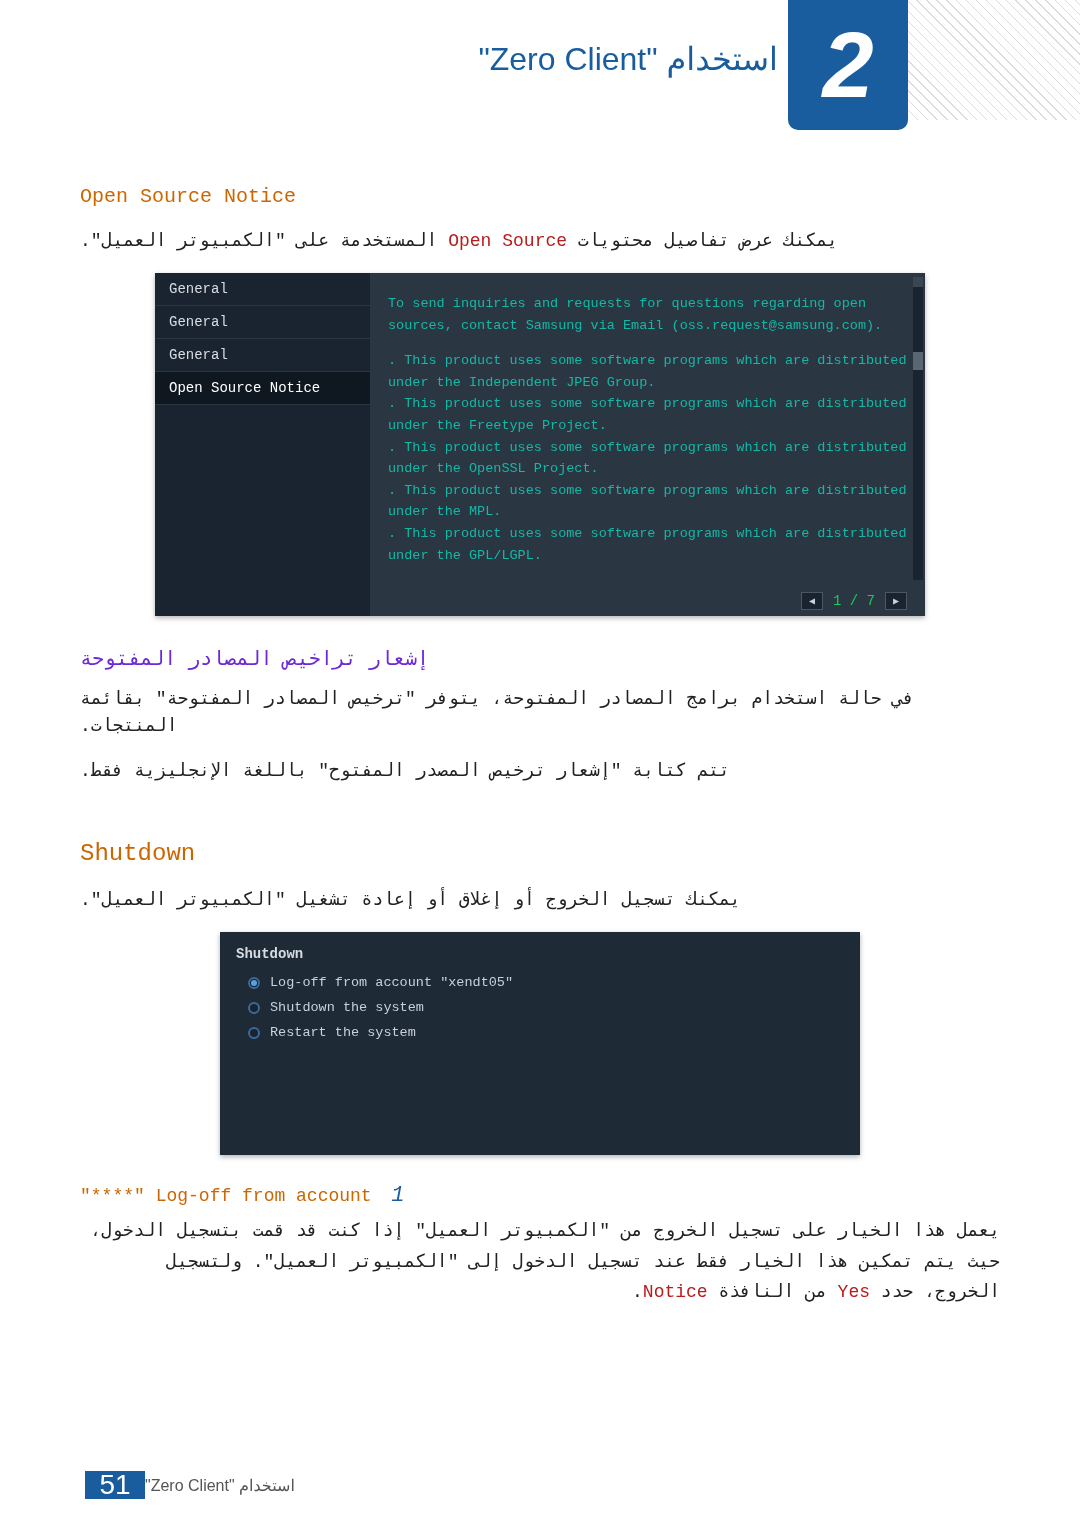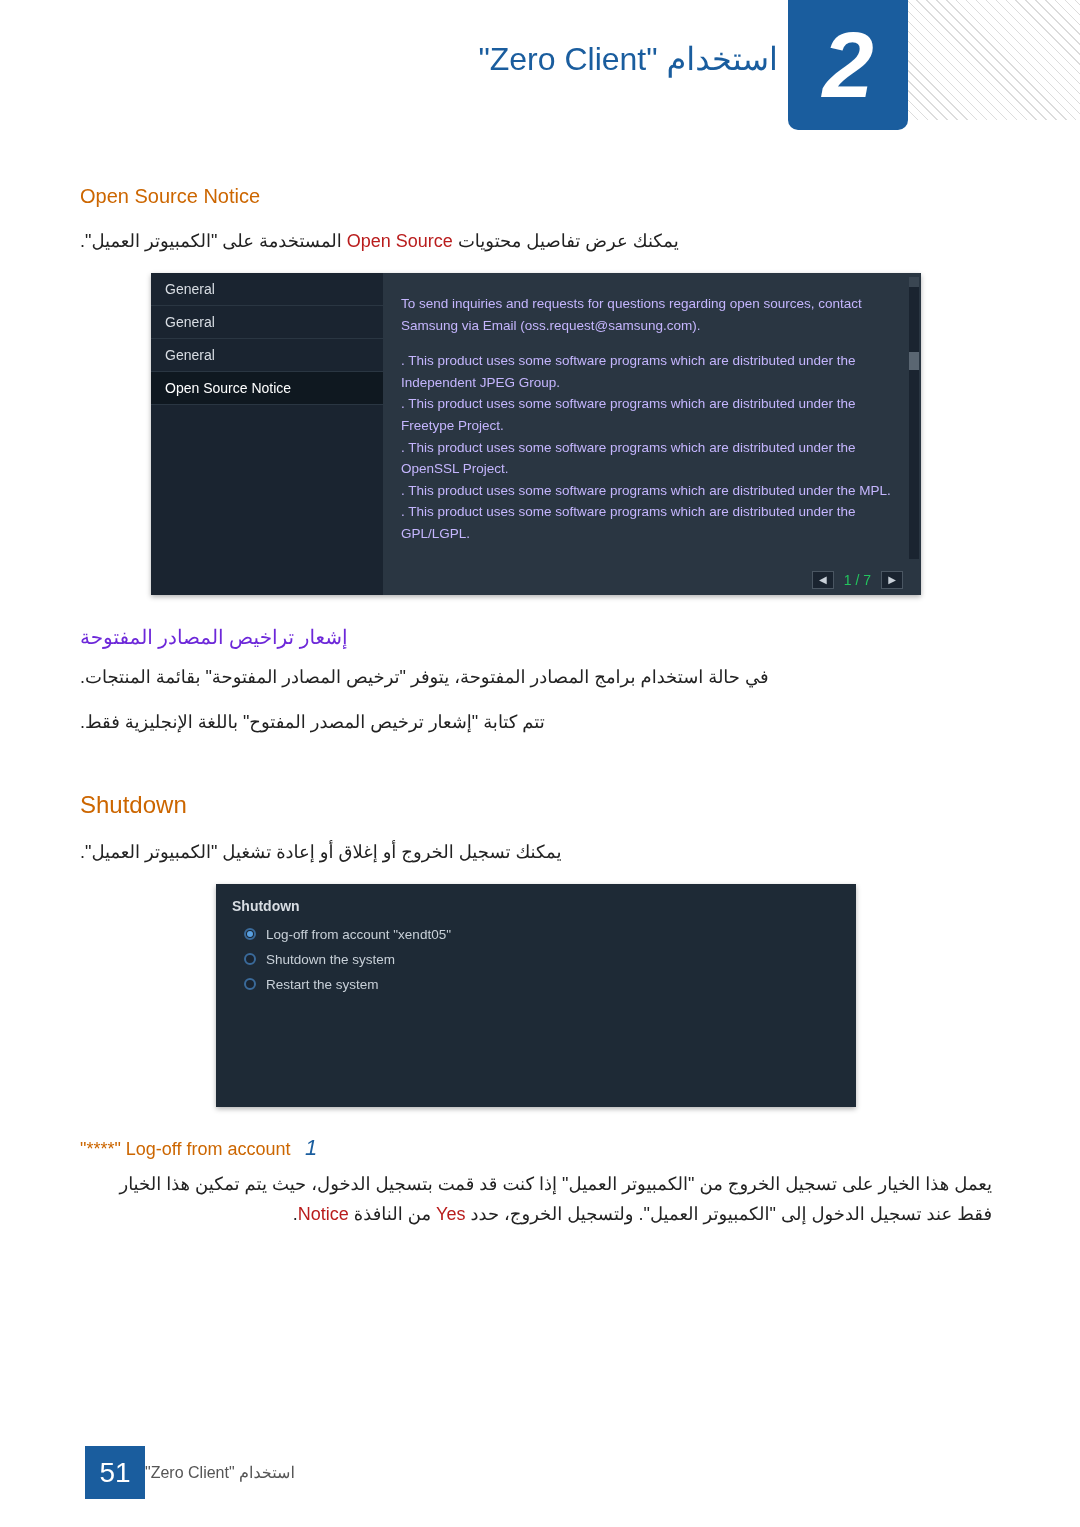--- a/index.html
+++ b/index.html
@@ -63,22 +63,23 @@
   top: 40px;
   right: 302px;
   color: #1a5d9e;
   font-size: 32px;
   direction: rtl;
   z-index: 3;
 }
 .content {
   position: absolute;
   top: 185px;
-  right: 88px;
+  right: 80px;
   left: 80px;
+  font-family: Liberation Mono, monospace;
 }
 .section-heading {
   color: #cc6600;
   font-size: 20px;
   text-align: left;
   margin-bottom: 20px;
 }
 .body-text {
   color: #222;
   font-size: 18px;
@@ -90,21 +91,21 @@
 .orange-inline { color: #b91c1c; }
 .screenshot1 {
   width: 770px;
   margin: 10px auto 25px;
   direction: ltr;
   background: #1e2a36;
   display: flex;
   box-shadow: 0 2px 5px rgba(0,0,0,0.3);
 }
 .ss1-sidebar {
-  width: 232px;
+  width: 215px;
   background: #1a2430;
 }
 .ss1-item {
   padding: 8px 14px;
   color: #d8dde3;
   font-size: 14px;
   border-bottom: 1px solid #2a3642;
   cursor: pointer;
 }
 .ss1-item.active {
@@ -112,21 +113,21 @@
   color: #fff;
 }
 .ss1-main {
   flex: 1;
   background: #2a3642;
   position: relative;
   padding-bottom: 40px;
 }
 .ss1-text {
   padding: 20px 18px 10px 18px;
-  color: #c4b5fd;
+  color: #14b8a6;
   font-size: 13.5px;
   line-height: 1.6;
 }
 .ss1-scrollbar {
   position: absolute;
   right: 2px;
   top: 4px;
   width: 10px;
   height: calc(100% - 40px);
   background: #1a2430;
@@ -254,21 +255,21 @@
 .footer-text {
   color: #555;
   font-size: 16px;
   margin-right: 14px;
 }
 .page-number {
   background: #1a5d9e;
   color: #fff;
   font-size: 28px;
   width: 60px;
-  height: 53px;
+  height: 28px;
   display: flex;
   align-items: center;
   justify-content: center;
 }
 </style>
 </head>
 <body>
 
 <div class="page">
   <div class="diag-lines"></div>

